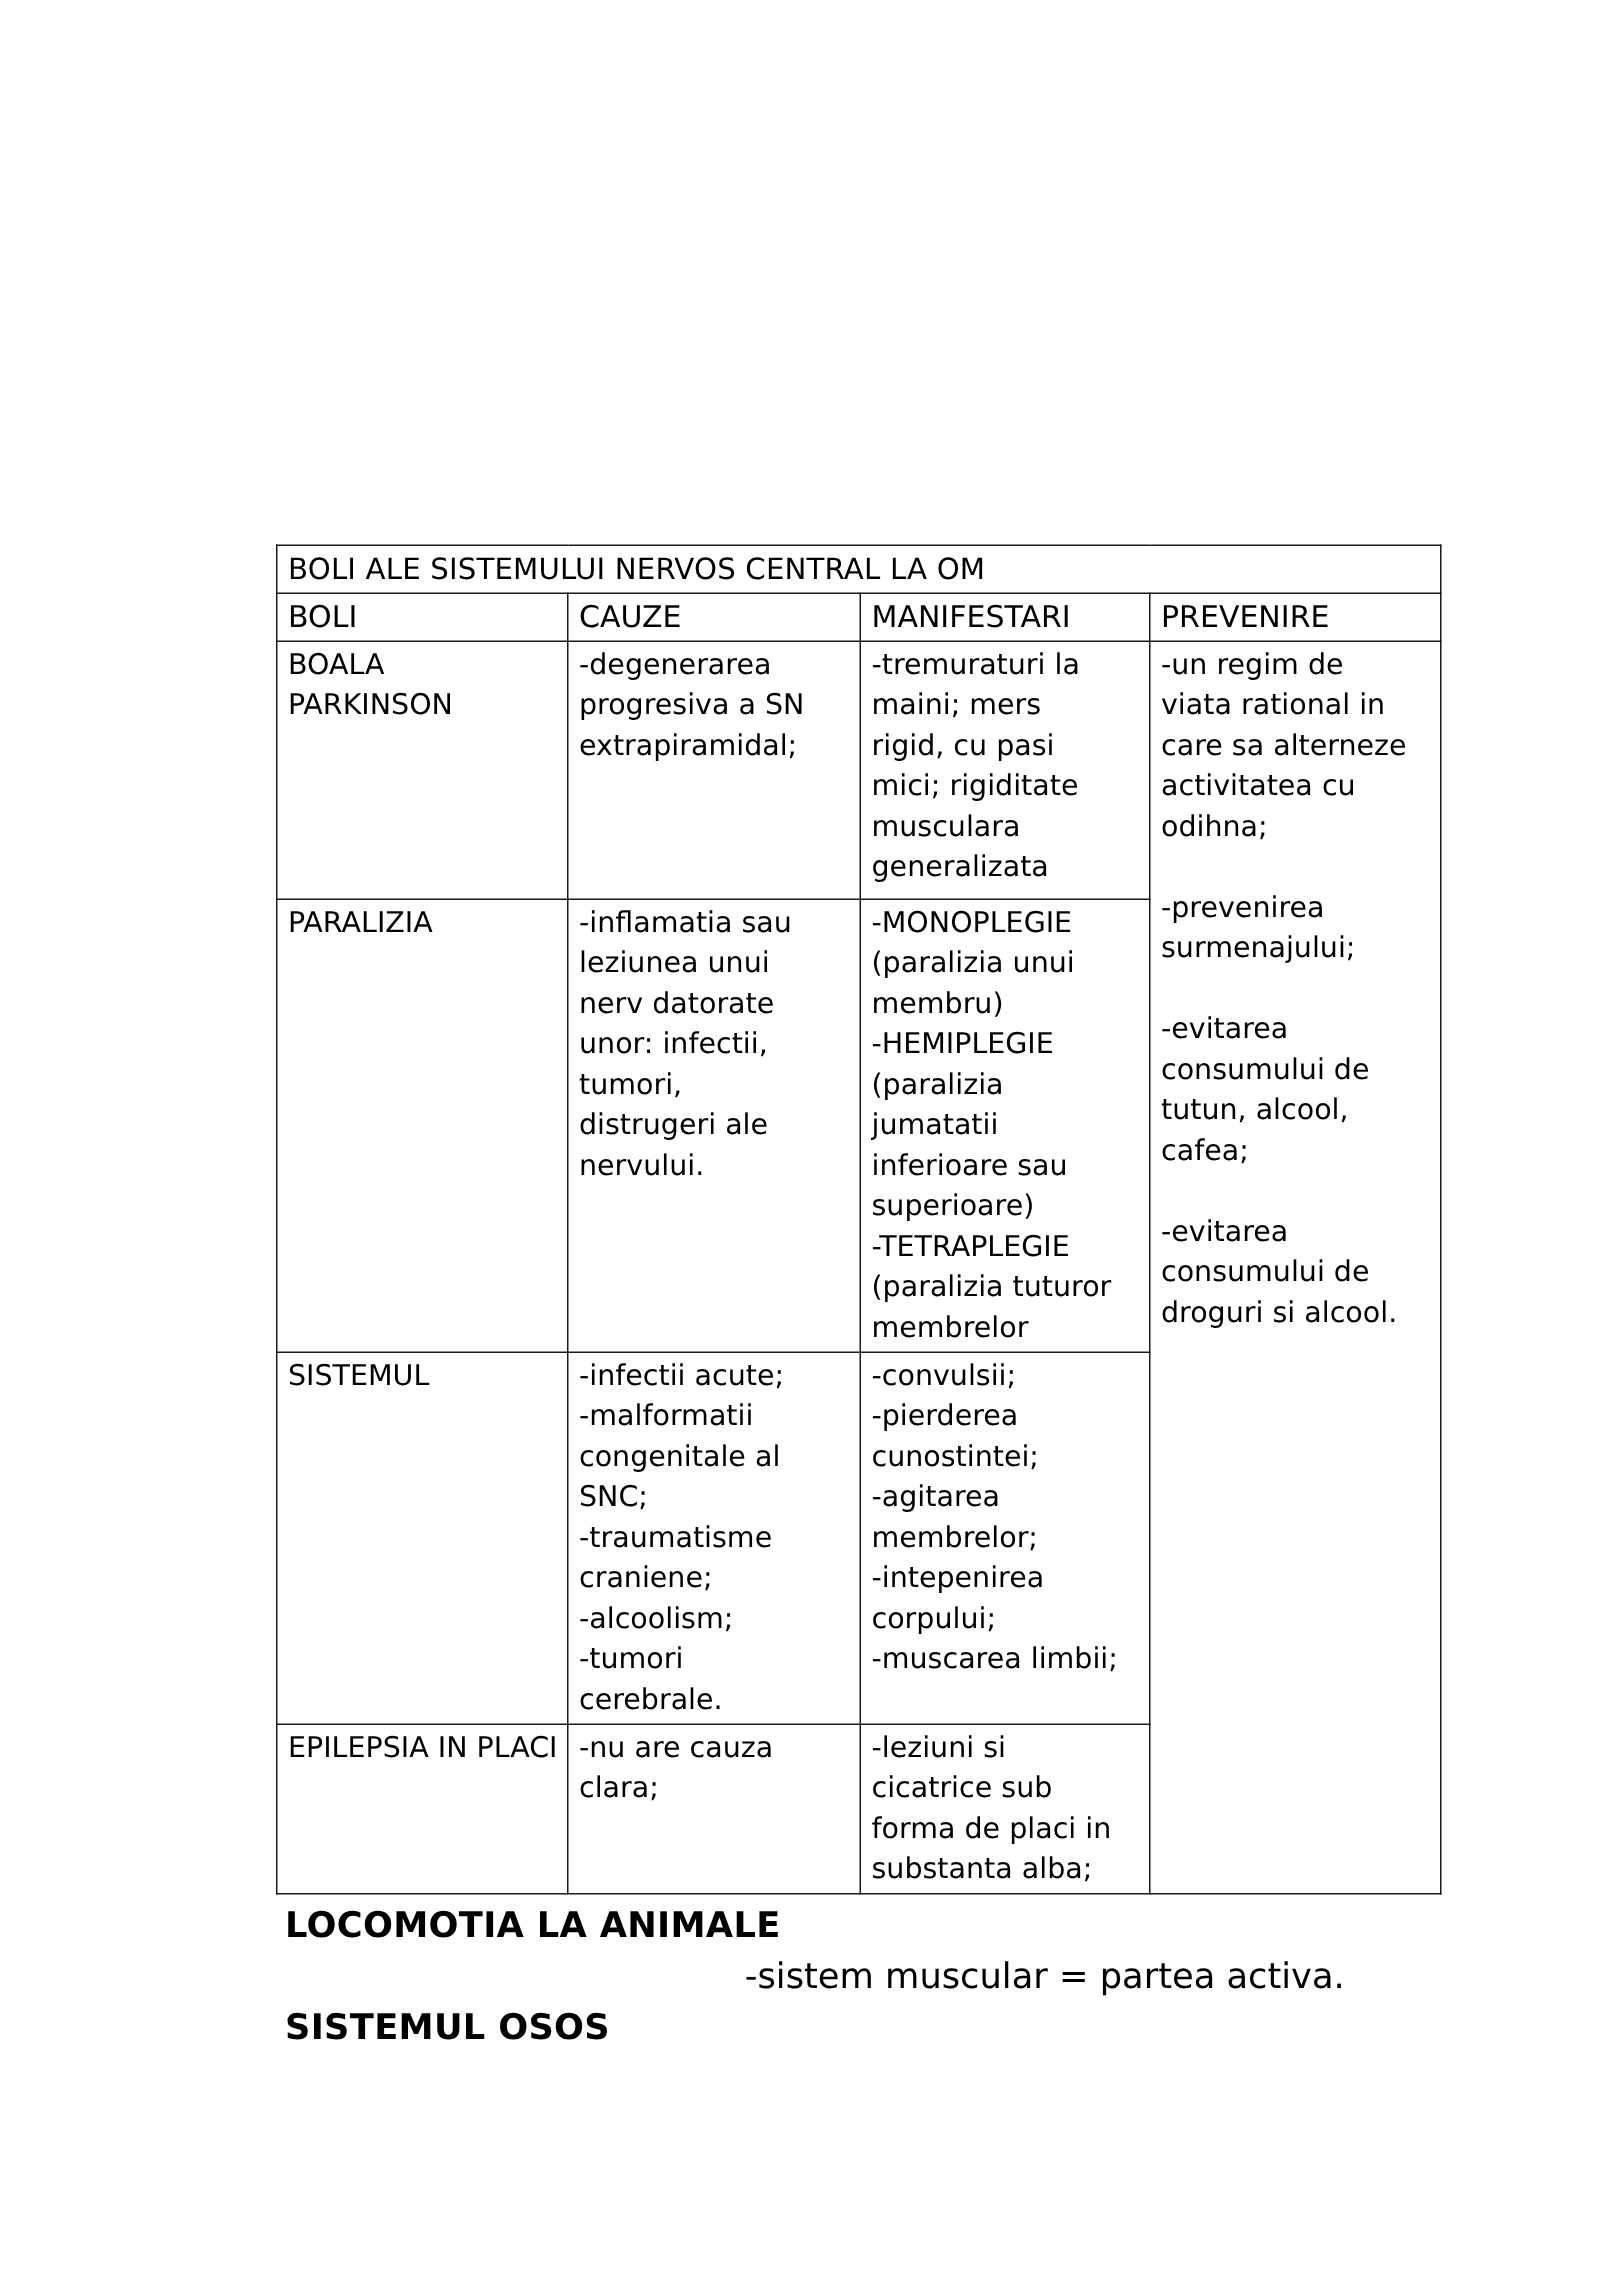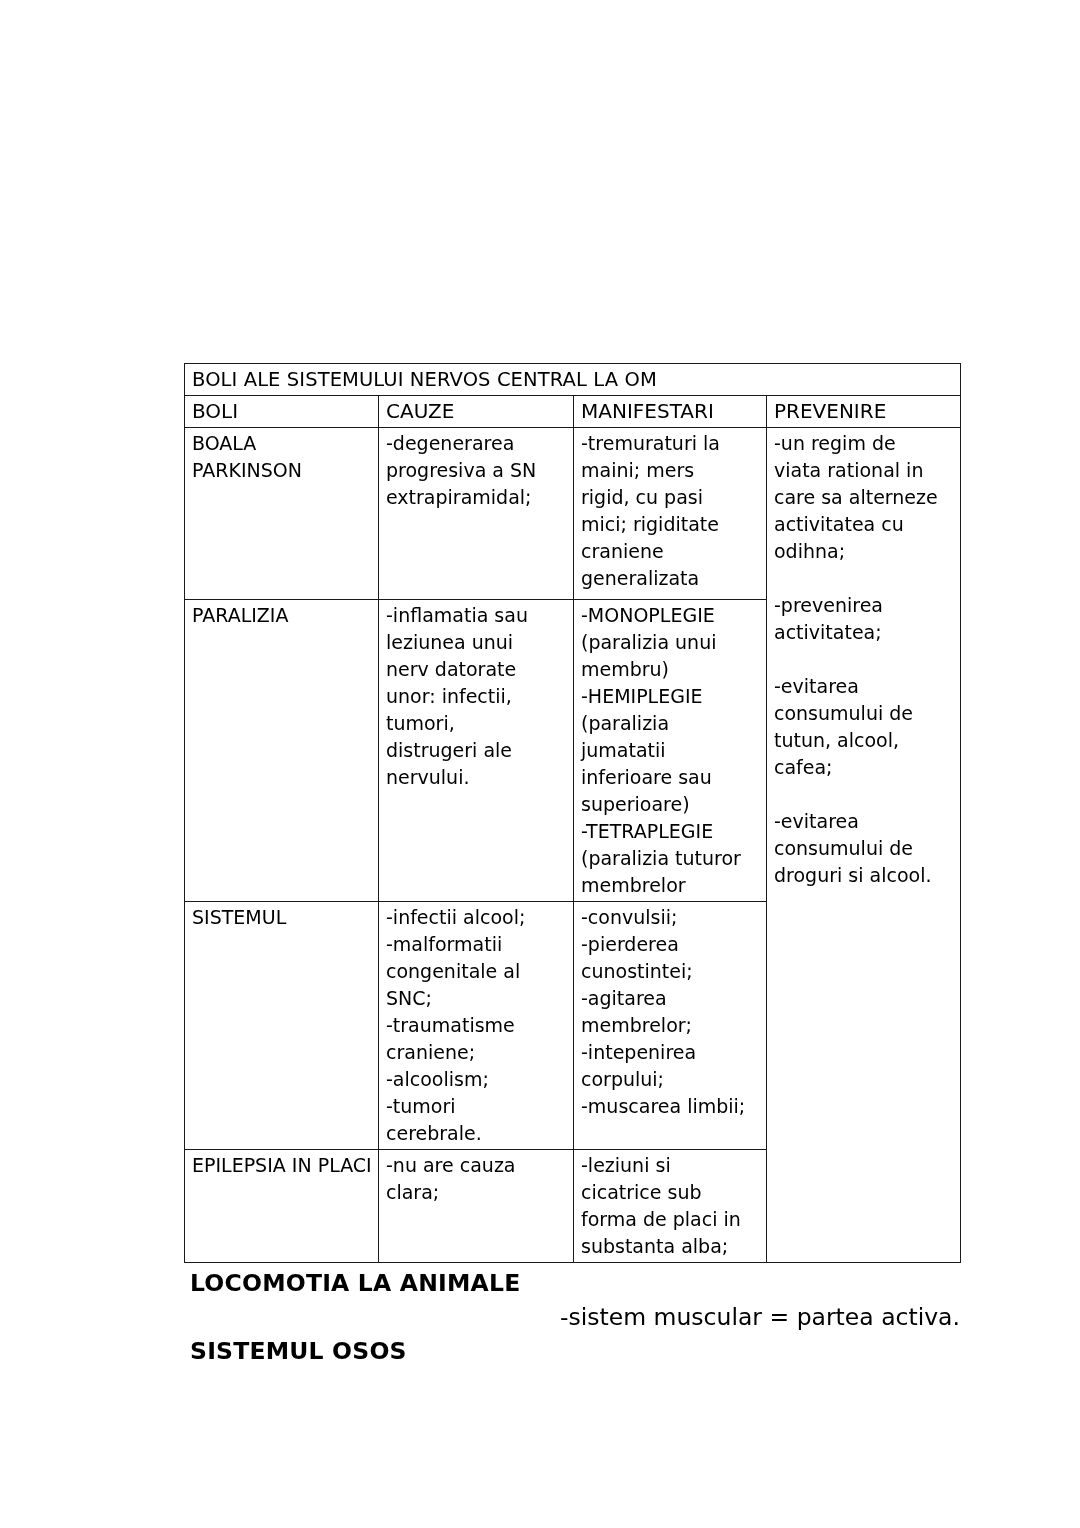--- a/index.html
+++ b/index.html
@@ -107,21 +107,21 @@
     margin-top: 38px;
   }
   .bottom-block .line {
     text-align: left;
     white-space: pre-wrap;
   }
   .bottom-block .line .b {
     font-weight: bold;
   }
   .bottom-block .line.indented {
-    text-align: right;
+    text-align: center;
     padding-left: 243px;
   }
   .bottom-block .subheading {
     font-weight: bold;
     letter-spacing: 0.2px;
   }
 </style>
 </head>
 <body>
 
@@ -159,34 +159,34 @@
                 <p>progresiva a SN</p>
                 <p>extrapiramidal;</p>
               </div>
           </td>
           <td>
             <div class="cell-lines">
                 <p>-tremuraturi la</p>
                 <p>maini; mers</p>
                 <p>rigid, cu pasi</p>
                 <p>mici; rigiditate</p>
-                <p>craniene</p>
+                <p>musculara</p>
                 <p>generalizata</p>
               </div>
           </td>
           <td class="prevenire-merged" rowspan="4">
             <div class="cell-lines">
                 <p>-un regim de</p>
                 <p>viata rational in</p>
                 <p>care sa alterneze</p>
                 <p>activitatea cu</p>
                 <p>odihna;</p>
                 <p class="gap">&nbsp;</p>
                 <p>-prevenirea</p>
-                <p>activitatea;</p>
+                <p>surmenajului;</p>
                 <p class="gap">&nbsp;</p>
                 <p>-evitarea</p>
                 <p>consumului de</p>
                 <p>tutun, alcool,</p>
                 <p>cafea;</p>
                 <p class="gap">&nbsp;</p>
                 <p>-evitarea</p>
                 <p>consumului de</p>
                 <p>droguri si alcool.</p>
               </div>
@@ -228,21 +228,21 @@
         </tr>
 
         <tr class="row-epilepsia">
           <td>
             <div class="cell-lines">
                 <p>SISTEMUL</p>
               </div>
           </td>
           <td>
             <div class="cell-lines">
-                <p>-infectii alcool;</p>
+                <p>-infectii acute;</p>
                 <p>-malformatii</p>
                 <p>congenitale al</p>
                 <p>SNC;</p>
                 <p>-traumatisme</p>
                 <p>craniene;</p>
                 <p>-alcoolism;</p>
                 <p>-tumori</p>
                 <p>cerebrale.</p>
               </div>
           </td>

